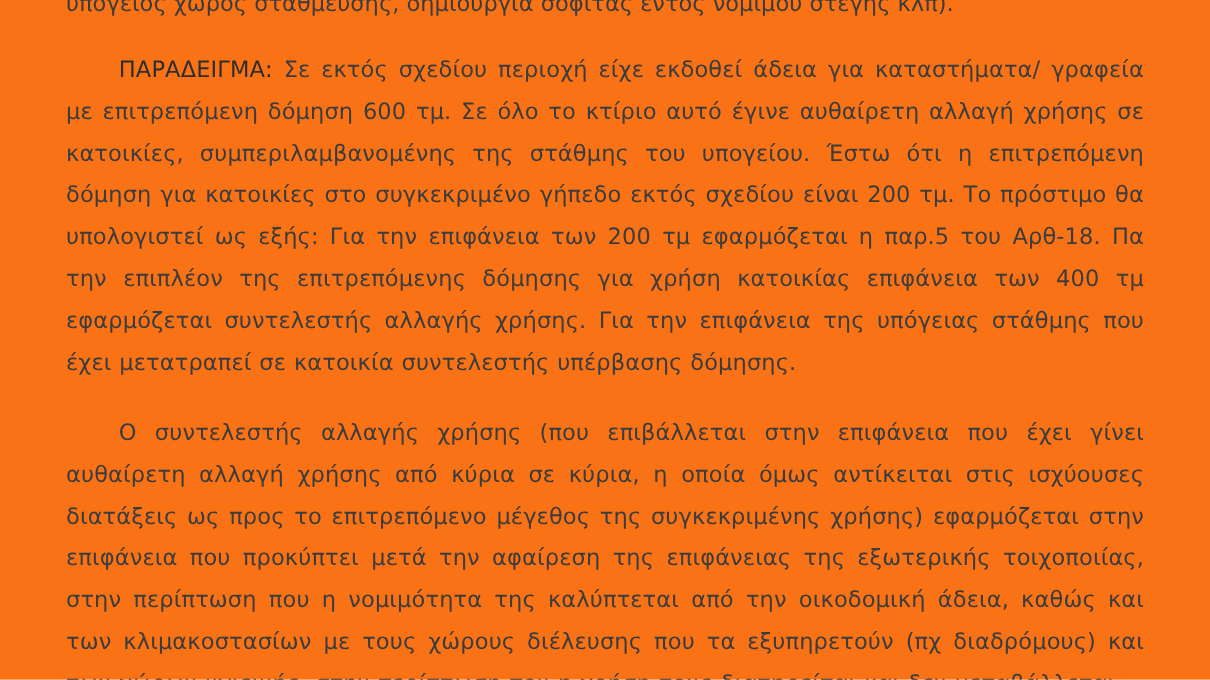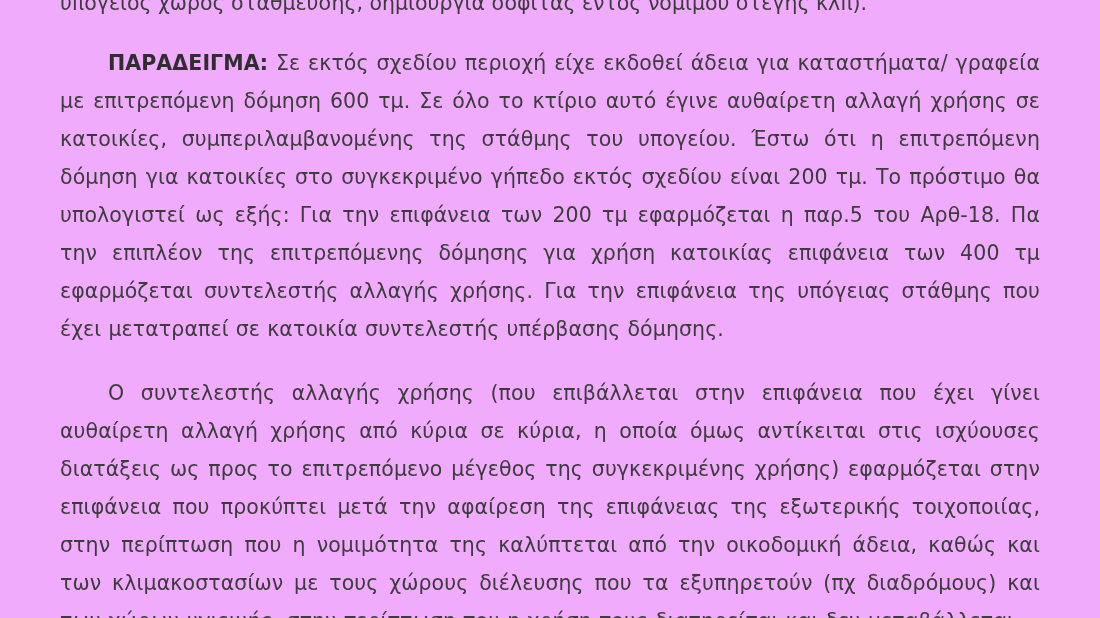--- a/index.html
+++ b/index.html
@@ -13,21 +13,21 @@
     overflow: hidden;
     font-family: "DejaVu Sans", sans-serif;
     color: #3a3a3a;
   }
   .page {
     position: relative;
     width: 1100px;
     height: 618px;
     box-sizing: border-box;
     padding: 0 60px 0 60px;
-    background: #f0abfc;
+    background: #f97316;
   }
   .doc-body {
     padding-top: 0;
   }
   .para {
     text-align: justify;
     font-size: 20.5px;
     line-height: 38px;
     color: #3c3c3c;
     margin: 0;
@@ -50,21 +50,21 @@
     right: 0;
     text-align: justify;
     font-size: 20.5px;
     line-height: 38px;
     color: #3c3c3c;
     white-space: nowrap;
   }
   .gap-small { height: 22px; }
   .gap-para { height: 26px; }
   .bold-lead {
-    font-weight: bold;
+    font-weight: normal;
     color: #2e2e2e;
   }
 </style>
 </head>
 <body>
 
 <div class="page">
   <div class="doc-body">
 
     <div class="para-clipped-top">

